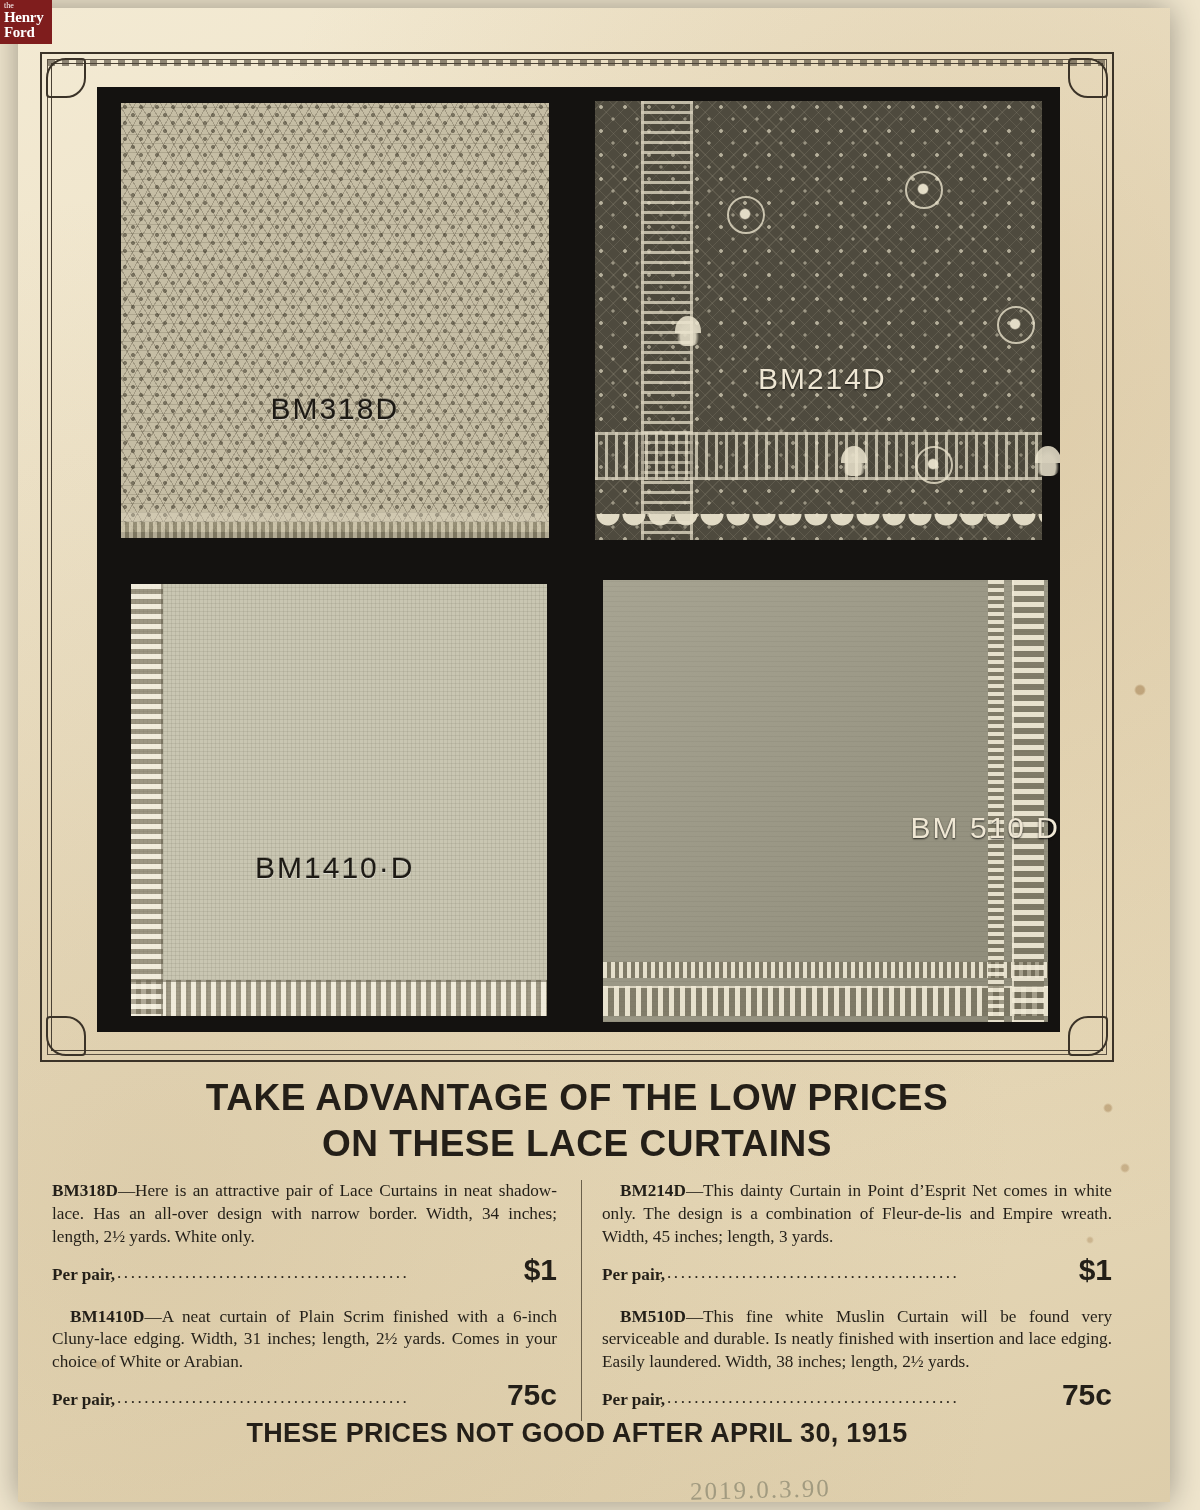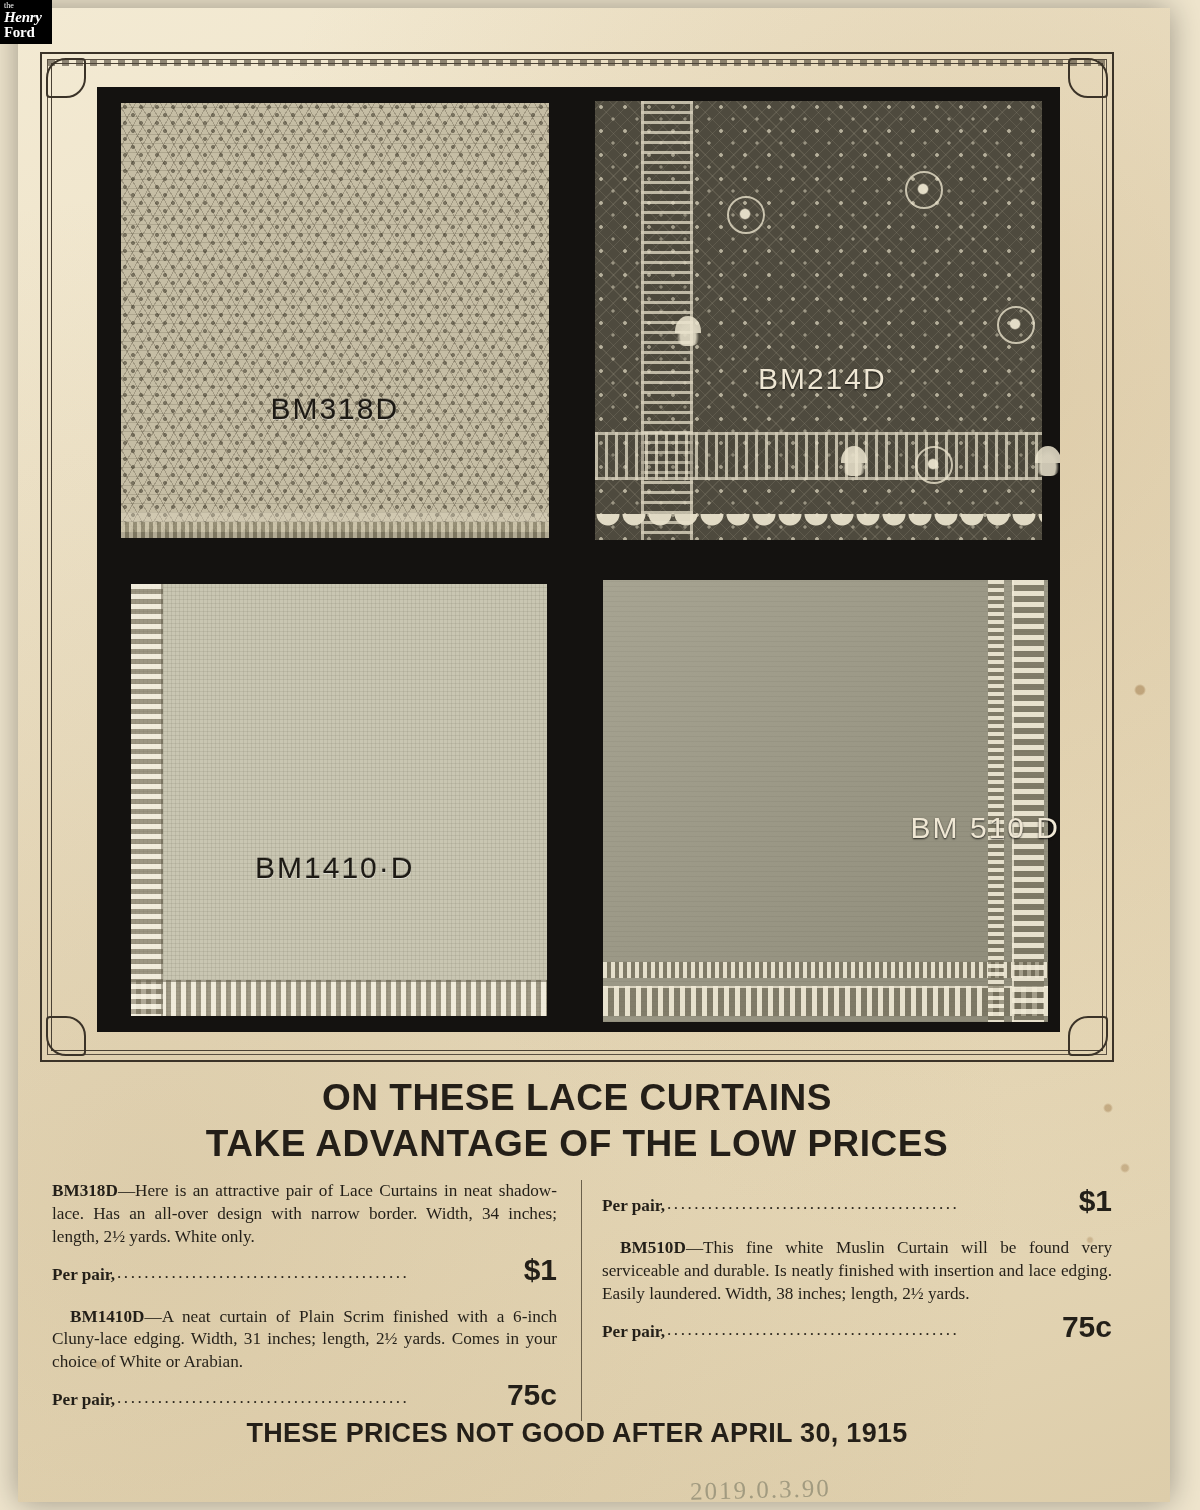--- a/index.html
+++ b/index.html
@@ -57,30 +57,30 @@
       radial-gradient(circle at 555px 170px, rgba(150,110,60,.22) 0 3px, rgba(150,110,60,0) 5px),
       radial-gradient(circle at 352px 560px, rgba(150,110,60,.25) 0 3px, rgba(150,110,60,0) 5px),
       radial-gradient(circle at 98px 1365px, rgba(150,110,60,.25) 0 3px, rgba(150,110,60,0) 5px);
   }
 
   
   .logo {
     position: absolute;
     left: 0; top: 0;
     width: 52px; height: 44px;
-    background: #000000;
+    background: #7f1d1d;
     color: #fff;
     font-family: "Liberation Serif", serif;
     line-height: 1.02;
     padding: 2px 12px 0 4px;
     box-sizing: border-box;
     z-index: 40;
   }
   .logo .l1 { font-size: 8px; }
-  .logo .l2 { font-size: 15px; font-weight: bold; letter-spacing: -.3px; font-style: italic; }
+  .logo .l2 { font-size: 15px; font-weight: bold; letter-spacing: -.3px; }
   .logo .l3 { font-size: 15px; font-weight: bold; letter-spacing: -.3px; }
 
   
   .frame {
     position: absolute;
     left: 40px; top: 52px;
     width: 1074px; height: 1010px;
     border: 2px solid #3b3328;
     box-sizing: border-box;
   }
@@ -424,22 +424,22 @@
           <div class="ins-r"></div>
           <div class="ins-r2"></div>
         </div>
         <div class="cap light" style="top:245px;text-align:right;">BM 510 D</div>
       </div>
 
     </div>
   </div>
 
   <div class="headline">
+    <div>TAKE ADVANTAGE OF THE LOW PRICES</div>
     <div>ON THESE LACE CURTAINS</div>
-    <div>TAKE ADVANTAGE OF THE LOW PRICES</div>
   </div>
 
   <div class="copy">
 
     <div class="col left">
 
       <div class="item">
         <p style="margin:0;">
           <span class="sku">BM318D</span><span>—</span><span>Here is an attractive pair of Lace Curtains in neat shadow-lace.  Has an all-over design with narrow border.  Width, 34 inches; length, 2½ yards.  White only.</span>
         </p>
@@ -459,20 +459,23 @@
           <span class="dots">...........................................</span>
           <span class="amt">75c</span>
         </div>
       </div>
 
     </div>
 
     <div class="col right">
 
       <div class="item">
+        <p style="margin:0; text-indent:18px;">
+          <span class="sku">BM214D</span><span>—</span><span>This dainty Curtain in Point d’Esprit Net comes in white only.  The design is a combination of Fleur-de-lis and Empire wreath.  Width, 45 inches; length, 3 yards.</span>
+        </p>
         <div class="priceline">
           <span class="pp">Per pair,</span>
           <span class="dots">...........................................</span>
           <span class="amt">$1</span>
         </div>
       </div>
 
       <div class="item">
         <p style="margin:0; text-indent:18px;">
           <span class="sku">BM510D</span><span>—</span><span>This fine white Muslin Curtain will be found very serviceable and durable.  Is neatly finished with insertion and lace edging.  Easily laundered.  Width, 38 inches; length, 2½ yards.</span>

